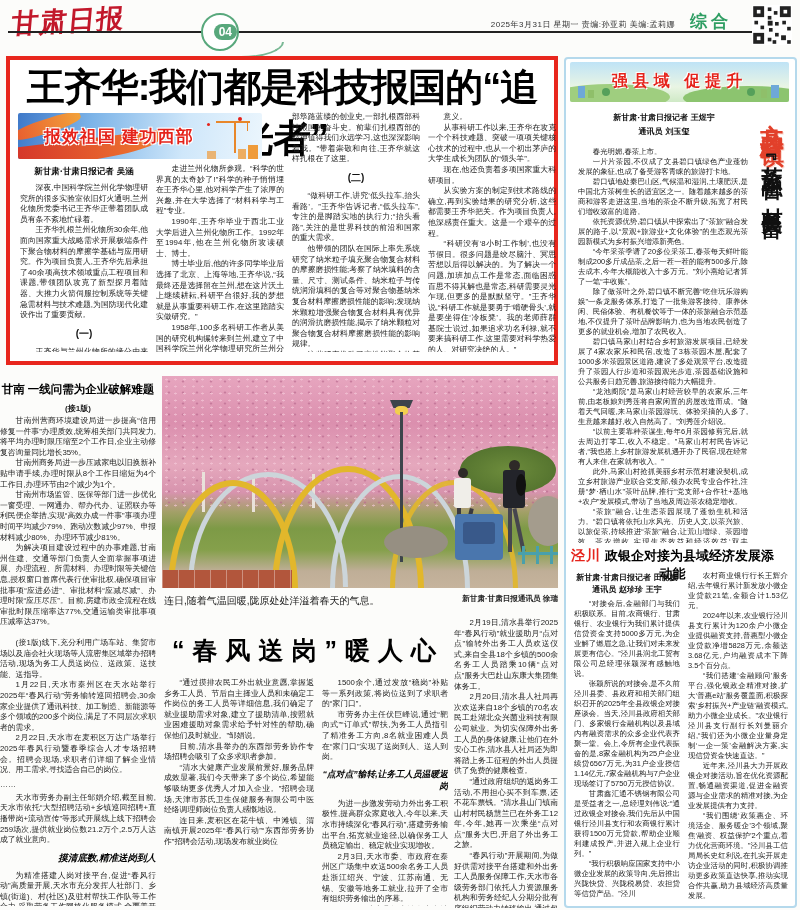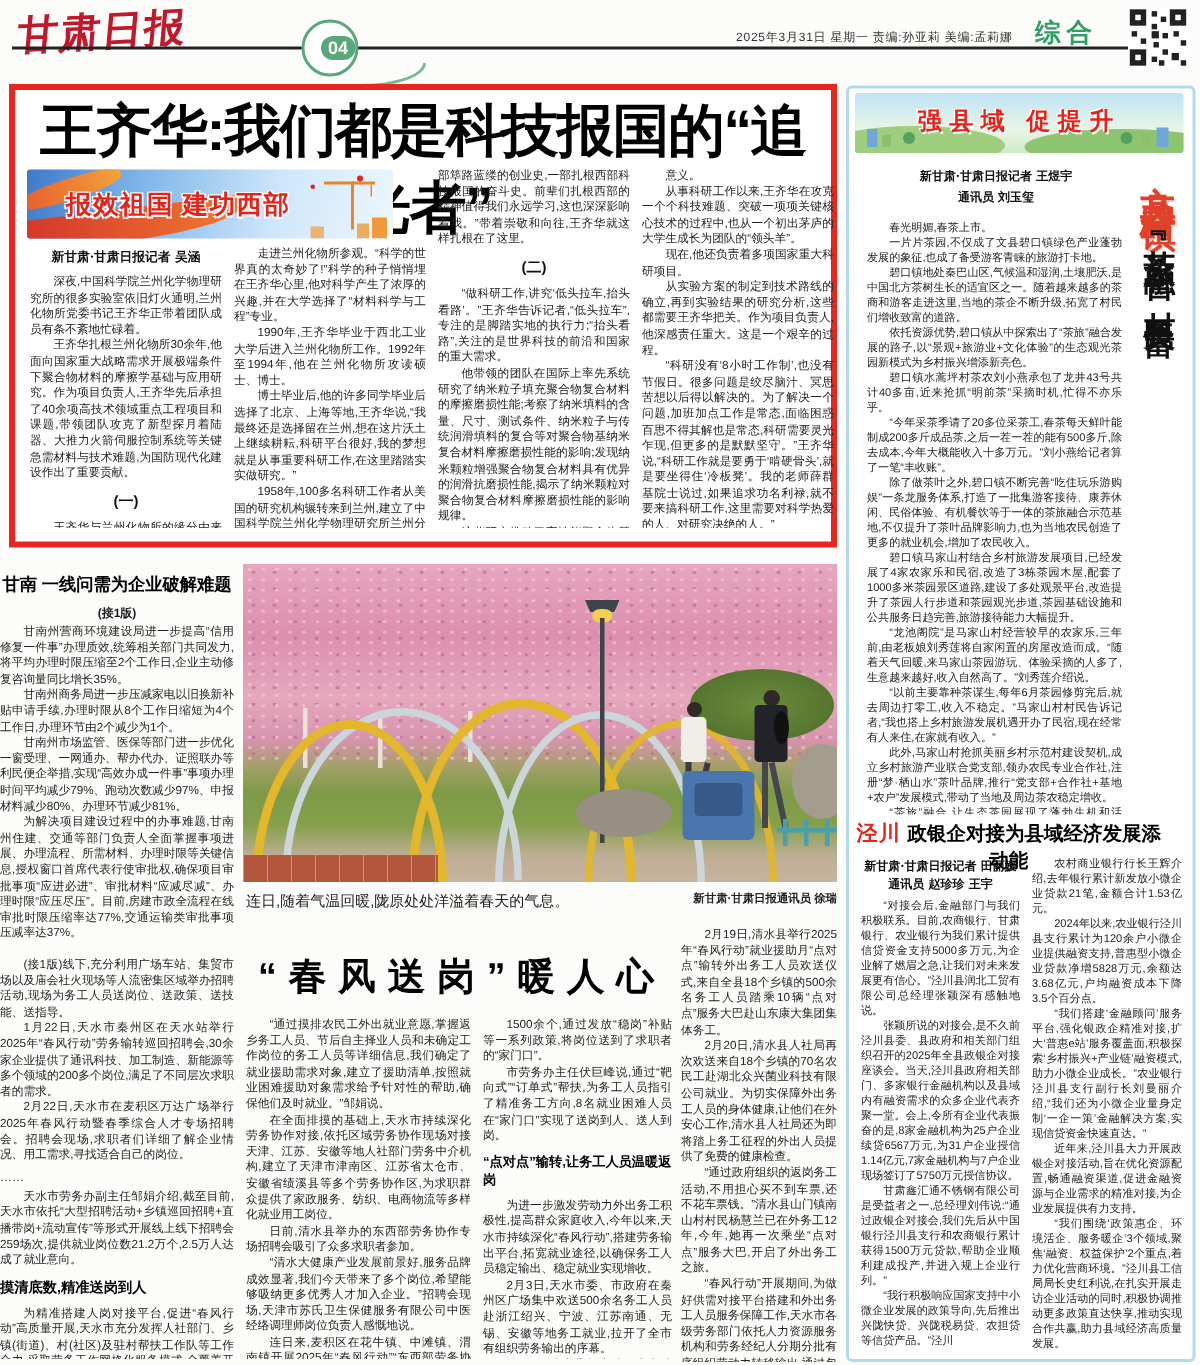--- a/index.html
+++ b/index.html
@@ -41,21 +41,21 @@
   .dot{position:absolute;width:4px;height:4px;border-radius:50%;background:#e5231b;}
   .mcol{position:absolute;overflow:hidden;}
   .mcol p,.scol p{font-size:7.8px;line-height:10.6px;text-align:justify;text-indent:2em;margin:0;color:#222;}
   .byline{font-family:"DejaVu Serif",serif;font-size:8.5px;font-weight:700;text-align:center;
     margin:2px 0 5px 0;color:#111;}
   .sec-mark{font-size:10px;font-weight:700;text-align:center;margin:6px 0;color:#111;}
   
   .lcol{left:0;width:156px;overflow:hidden;}
   .gannan-head{font-size:11.5px;font-weight:900;text-align:center;margin:4px 0 6px 0;color:#000;}
   .cont-tag{font-size:8px;font-weight:700;text-align:center;margin:2px 0;}
-  .subhead{font-size:9.5px;font-weight:900;text-align:left;margin:6px 0;color:#000;}
+  .subhead{font-size:9.5px;font-weight:900;text-align:right;margin:6px 0;color:#000;font-style:italic;}
   .ellipsis-line{font-size:8px;margin:4px 0;color:#222;}
   
   .photo{left:162px;top:376px;width:396px;height:212px;overflow:hidden;
     background:linear-gradient(180deg,#e7a6bf 0%,#db8fae 22%,#e5a8bd 42%,#d793ad 55%,#a3a068 64%,
       #7d9a46 72%,#85a04b 82%,#bfae97 92%,#c6b49d 100%);}
   .blossom{position:absolute;left:0;top:0;width:100%;height:62%;opacity:.65;
     background-image:radial-gradient(#f6cbdb 1px,transparent 1.6px),radial-gradient(#b96a8e 1px,transparent 1.6px);
     background-size:9px 7px,14px 11px;}
   .trunk{position:absolute;width:3px;background:#e9e2da;}
   .arch{position:absolute;border-style:solid;border-bottom:none;border-radius:50% 50% 0 0/100% 100% 0 0;}
@@ -270,21 +270,20 @@
 <div class="abs caption-row">
   <div class="caption">连日,随着气温回暖,陇原处处洋溢着春天的气息。</div>
   <div class="credit">新甘肃·甘肃日报通讯员 徐瑞</div>
 </div>
 
 <div class="abs cf-head">“春风送岗”暖人心</div>
 
 <div class="abs mcol" style="left:164px;top:678px;width:150px;height:228px;">
   <div>
       <p>“通过摸排农民工外出就业意愿,掌握返乡务工人员、节后自主择业人员和未确定工作岗位的务工人员等详细信息,我们确定了就业援助需求对象,建立了援助清单,按照就业困难援助对象需求给予针对性的帮助,确保他们及时就业。”邹娟说。</p>
-      <p>在全面排摸的基础上,天水市持续深化劳务协作对接,依托区域劳务协作现场对接天津、江苏、安徽等地人社部门劳务中介机构,建立了天津市津南区、江苏省太仓市、安徽省绩溪县等多个劳务协作区,为求职群众提供了家政服务、纺织、电商物流等多样化就业用工岗位。</p>
       <p>日前,清水县举办的东西部劳务协作专场招聘会吸引了众多求职者参加。</p>
       <p>“清水大健康产业发展前景好,服务品牌成效显著,我们今天带来了多个岗位,希望能够吸纳更多优秀人才加入企业。”招聘会现场,天津市苏氏卫生保健服务有限公司中医经络调理师岗位负责人感慨地说。</p>
       <p>连日来,麦积区在花牛镇、中滩镇、渭南镇开展2025年“春风行动”“东西部劳务协作”招聘会活动,现场发布就业岗位</p>
     </div>
 </div>
 <div class="abs mcol" style="left:322px;top:678px;width:126px;height:228px;">
   <div>
       <p>1500余个,通过发放“稳岗”补贴等一系列政策,将岗位送到了求职者的“家门口”。</p>
       <p>市劳务办主任伏巨峰说,通过“靶向式”“订单式”帮扶,为务工人员指引了精准务工方向,8名就业困难人员在“家门口”实现了送岗到人、送人到岗。</p>
     </div>
@@ -325,21 +324,20 @@
     <span class="place">文县碧口镇</span>
     <span class="main">『茶旅』融合 村美民富</span>
   </div>
 
   <div class="scol" style="left:12px;top:88px;width:170px;height:396px;">
     <div>
         <p>春光明媚,春茶上市。</p>
         <p>一片片茶园,不仅成了文县碧口镇绿色产业蓬勃发展的象征,也成了备受游客青睐的旅游打卡地。</p>
         <p>碧口镇地处秦巴山区,气候温和湿润,土壤肥沃,是中国北方茶树生长的适宜区之一。随着越来越多的茶商和游客走进这里,当地的茶企不断升级,拓宽了村民们增收致富的道路。</p>
         <p>依托资源优势,碧口镇从中探索出了“茶旅”融合发展的路子,以“景观+旅游业+文化体验”的生态观光茶园新模式为乡村振兴增添新亮色。</p>
-        <p>碧口镇水蒿坪村茶农刘小燕承包了龙井43号共计40多亩,近来抢抓“明前茶”采摘时机,忙得不亦乐乎。</p>
         <p>“今年采茶季请了20多位采茶工,春茶每天鲜叶能制成200多斤成品茶,之后一茬一茬的能有500多斤,除去成本,今年大概能收入十多万元。”刘小燕给记者算了一笔“丰收账”。</p>
         <p>除了做茶叶之外,碧口镇不断完善“吃住玩乐游购娱”一条龙服务体系,打造了一批集游客接待、康养休闲、民俗体验、有机餐饮等于一体的茶旅融合示范基地,不仅提升了茶叶品牌影响力,也为当地农民创造了更多的就业机会,增加了农民收入。</p>
         <p>碧口镇马家山村结合乡村旅游发展项目,已经发展了4家农家乐和民宿,改造了3栋茶园木屋,配套了1000多米茶园景区道路,建设了多处观景平台,改造提升了茶园人行步道和茶园观光步道,茶园基础设施和公共服务日趋完善,旅游接待能力大幅提升。</p>
         <p>“龙池阁院”是马家山村经营较早的农家乐,三年前,由老板娘刘秀莲将自家闲置的房屋改造而成。“随着天气回暖,来马家山茶园游玩、体验采摘的人多了,生意越来越好,收入自然高了。”刘秀莲介绍说。</p>
         <p>“以前主要靠种茶谋生,每年6月茶园修剪完后,就去周边打零工,收入不稳定。”马家山村村民告诉记者,“我也搭上乡村旅游发展机遇开办了民宿,现在经常有人来住,在家就有收入。”</p>
         <p>此外,马家山村抢抓美丽乡村示范村建设契机,成立乡村旅游产业联合党支部,领办农民专业合作社,注册“梦·栖山水”茶叶品牌,推行“党支部+合作社+基地+农户”发展模式,带动了当地及周边茶农稳定增收。</p>
         <p>“茶旅”融合,让生态茶园展现了蓬勃生机和活力。“碧口镇将依托山水风光、历史人文,以茶兴旅、以旅促茶,持续推进“茶旅”融合,让荒山增绿、茶园增效、茶农增收,实现生态效益和经济效益‘双丰收’。”碧口镇党委书记说。</p>
       </div>
   </div>
 

